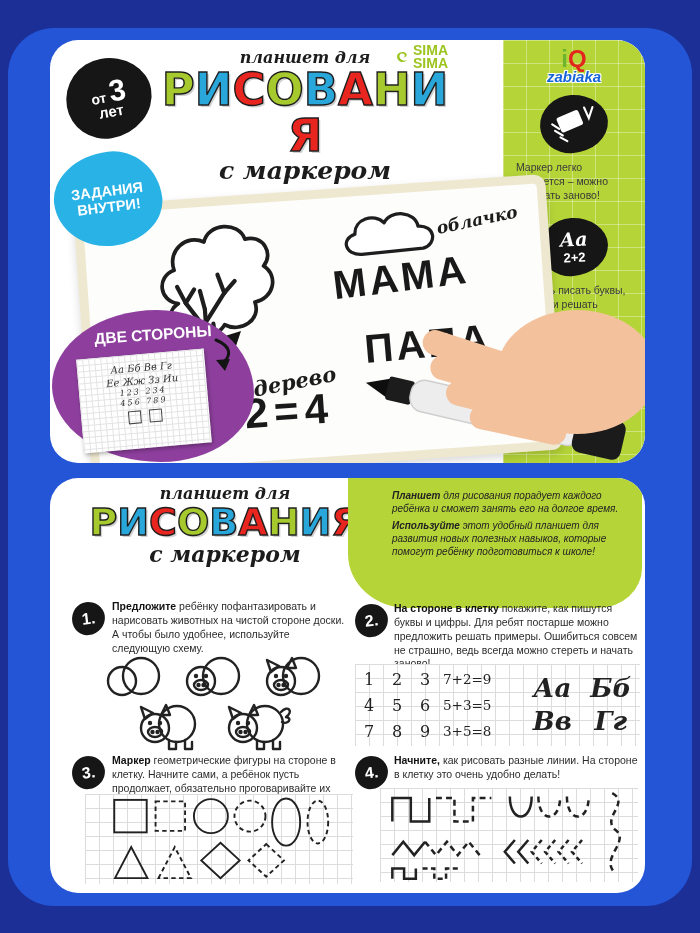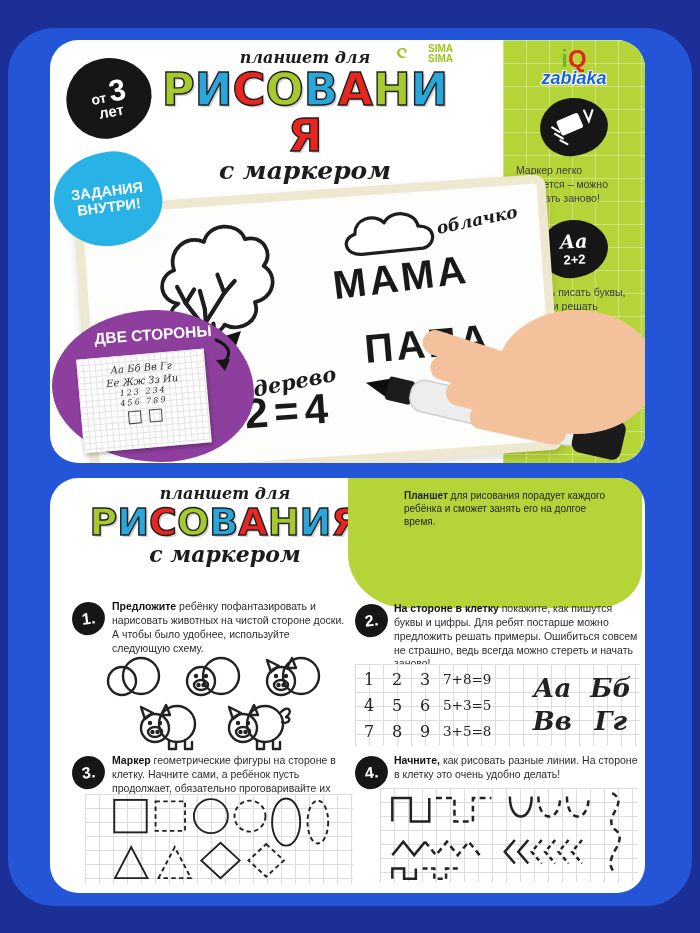--- a/index.html
+++ b/index.html
@@ -13,35 +13,35 @@
   .blob{background:#161616;border-radius:48% 52% 55% 45% / 52% 48% 52% 48%;}
   .gridbg{background-color:#fff;background-image:linear-gradient(#dcdcdc 1px,transparent 1px),linear-gradient(90deg,#dcdcdc 1px,transparent 1px);background-size:14px 14px;}
   .script{font-family:"DejaVu Serif",serif;font-style:italic;font-weight:bold;color:#1c1c1c;}
   .bigletters span{display:inline-block;font-family:"DejaVu Sans",sans-serif;font-weight:800;-webkit-text-stroke:1.4px #1d1d1d;text-shadow:2px 2px 0 rgba(0,0,0,.18);}
 
   
   .sidebar{position:absolute;left:453px;top:0;width:142px;height:423px;background:#b5d438;border-radius:0 28px 28px 0;background-image:linear-gradient(rgba(255,255,255,.35) 1px,transparent 1px),linear-gradient(90deg,rgba(255,255,255,.35) 1px,transparent 1px);background-size:23px 23px;display:flex;flex-direction:column;align-items:center;padding-top:8px;box-sizing:border-box;}
   .iq-logo{text-align:center;line-height:.9;margin-bottom:8px;}
   .iq-top{font-weight:800;font-size:24px;}
   .iq-i{color:#6cb52d;} .iq-q{color:#e3261d;}
-  .iq-zab{font-weight:800;font-style:italic;font-size:18px;color:#1565d8;text-shadow:-1px -1px 0 #fff,1px -1px 0 #fff,-1px 1px 0 #fff,1px 1px 0 #fff;}
+  .iq-zab{font-weight:800;font-style:italic;font-size:15px;color:#1565d8;text-shadow:-1px -1px 0 #fff,1px -1px 0 #fff,-1px 1px 0 #fff,1px 1px 0 #fff;}
   .feat-icon{width:68px;height:58px;display:flex;align-items:center;justify-content:center;margin:4px auto 7px;transform:rotate(-3deg);}
   .feat-text{font-size:10.5px;line-height:1.35;color:#3a3a3a;padding:0 13px;margin-bottom:11px;align-self:stretch;}
   .feat-text b{color:#222;}
   .icon-aa{font-family:"DejaVu Serif",serif;font-style:italic;font-weight:bold;color:#fff;font-size:19px;line-height:1;text-align:center;}
   .icon-aa .l2{font-family:"Liberation Sans",sans-serif;font-style:normal;font-size:13px;display:block;margin-top:2px;}
 
   .age-badge{position:absolute;left:16px;top:18px;width:86px;height:80px;color:#fff;display:flex;flex-direction:column;align-items:center;justify-content:center;transform:rotate(-10deg);line-height:.9;font-weight:bold;}
   .age-top{font-size:14px;} .age-top em{font-style:normal;font-size:30px;} .age-bot{font-size:15px;}
 
   .title-front{position:absolute;left:100px;top:8px;width:310px;text-align:center;}
   .title-front .bigletters{font-size:45px;line-height:1.02;}
   .title-front .script-bot{font-size:25px;margin-top:-3px;}
 
-  .sima{position:absolute;left:345px;top:4px;display:flex;align-items:center;gap:18px;color:#9cc41e;font-weight:800;font-size:10px;line-height:.95;}
+  .sima{position:absolute;left:345px;top:4px;display:flex;align-items:center;gap:3px;color:#9cc41e;font-weight:800;font-size:14px;line-height:.95;}
 
   .tasks-badge{position:absolute;left:4px;top:112px;width:108px;height:94px;background:#29b2e6;border-radius:55% 45% 50% 50%/48% 55% 45% 52%;transform:rotate(-7deg);display:flex;flex-direction:column;align-items:center;justify-content:center;color:#fff;font-weight:bold;font-size:14.5px;z-index:3;}
 
   .board-wrap{position:absolute;left:32px;top:150px;width:455px;height:258px;background:#efe8d0;border-radius:12px;padding:9px;transform:rotate(-4deg);box-shadow:0 4px 10px rgba(0,0,0,.15);z-index:1;}
   .board-surface{position:relative;width:100%;height:100%;background:#fdfdfc;border-radius:4px;overflow:hidden;}
   .tree-svg{position:absolute;left:52px;top:0;width:140px;height:188px;}
   .lbl-tree{position:absolute;left:158px;top:168px;font-size:21px;transform:rotate(-7deg);}
   .cloud-svg{position:absolute;left:248px;top:10px;width:112px;height:56px;}
   .lbl-cloud{position:absolute;left:352px;top:22px;font-size:17px;transform:rotate(-8deg);}
   .word-top{position:absolute;left:245px;top:62px;font-size:40px;font-weight:700;letter-spacing:3px;color:#191919;transform:rotate(-3deg);}
@@ -57,21 +57,21 @@
   .hook-arrow{position:absolute;left:158px;top:28px;width:26px;height:34px;}
   .tree-arrow{position:absolute;left:105px;top:282px;width:92px;height:44px;z-index:4;}
   .hand-svg{position:absolute;left:255px;top:240px;width:345px;height:183px;z-index:8;}
 
   
   .title-back{position:absolute;left:25px;top:6px;width:300px;text-align:center;}
   .title-back .bigletters{font-size:38px;line-height:1.05;}
   .title-back .script-bot{font-size:22px;margin-top:-2px;}
 
   .intro-blob{position:absolute;left:298px;top:0;width:294px;height:130px;background:#b5d438;border-radius:0 0 44px 60px/0 0 40px 54px;padding:11px 14px 0 44px;box-sizing:border-box;}
-  .intro-blob p{margin:0 12px 4px;font-size:10px;line-height:1.3;color:#232323;}
+  .intro-blob p{margin:0 0 4px;font-size:10px;line-height:1.3;color:#232323;font-style:italic;}
   .stepnum{position:absolute;width:33px;height:33px;color:#fff;display:flex;align-items:center;justify-content:center;font-weight:bold;font-size:16px;transform:rotate(-7deg);}
   .step-text{position:absolute;font-size:10.5px;line-height:1.32;color:#2c2c2c;}
   .step-text b{color:#111;margin-top:37px;}
   .pigs-area{position:absolute;left:35px;top:176px;width:252px;height:96px;}
   .pigs-row{display:flex;justify-content:center;gap:8px;}
   .pig-svg{stroke:#222;fill:none;stroke-width:2.4;stroke-linejoin:round;stroke-linecap:round;}
 
   .table-area{position:absolute;left:305px;top:186px;width:285px;height:82px;display:flex;align-items:center;}
   .num-table{width:168px;}
   .num-row{display:flex;align-items:center;height:26px;}
@@ -218,20 +218,21 @@
     <div class="title-back">
       <div class="script">планшет для</div>
       <div class="bigletters">
         <span style="color: rgb(166, 201, 46);">Р</span><span style="color: rgb(41, 167, 219);">И</span><span style="color: rgb(232, 37, 30);">С</span><span style="color: rgb(166, 201, 46);">О</span><span style="color: rgb(41, 167, 219);">В</span><span style="color: rgb(232, 37, 30);">А</span><span style="color: rgb(166, 201, 46);">Н</span><span style="color: rgb(41, 167, 219);">И</span><span style="color: rgb(232, 37, 30);">Я</span>
       </div>
       <div class="script script-bot">с маркером</div>
     </div>
 
     <div class="intro-blob">
       <p><b>Планшет</b> <span>для рисования порадует каждого ребёнка и сможет занять его на долгое время.</span></p>
+      <p><b>Используйте</b> <span>этот удобный планшет для развития новых полезных навыков, которые помогут ребёнку подготовиться к школе!</span></p>
     </div>
 
     <div class="stepnum blob" style="left:22px;top:124px;">1.</div>
     <div class="step-text" style="left:62px;top:122px;width:238px;"><b>Предложите</b> <span>ребёнку пофантазировать и нарисовать животных на чистой стороне доски. А чтобы было удобнее, используйте следующую схему.</span></div>
     <div class="pigs-area">
       <div class="pigs-row">
         <svg class="pig-svg" width="72" height="46" viewBox="0 0 72 46">
           <circle cx="27" cy="27" r="14"></circle>
             <circle cx="46" cy="22" r="18"></circle>
         </svg>
@@ -288,21 +289,21 @@
     </div>
 
     <div class="stepnum blob" style="left:305px;top:126px;">2.</div>
     <div class="step-text" style="left:344px;top:124px;width:246px;"><b>На стороне в клетку</b> <span>покажите, как пишутся буквы и цифры. Для ребят постарше можно предложить решать примеры. Ошибиться совсем не страшно, ведь всегда можно стереть и начать заново!</span></div>
     <div class="table-area gridbg">
       <div class="num-table">
         <div class="num-row">
           <span class="num-cell">1</span>
             <span class="num-cell">2</span>
             <span class="num-cell">3</span>
-            <span class="eq-cell">7+8=9</span>
+            <span class="eq-cell">7+2=9</span>
         </div>
         <div class="num-row">
           <span class="num-cell">4</span>
             <span class="num-cell">5</span>
             <span class="num-cell">6</span>
             <span class="eq-cell">5+3=5</span>
         </div>
         <div class="num-row">
           <span class="num-cell">7</span>
             <span class="num-cell">8</span>

